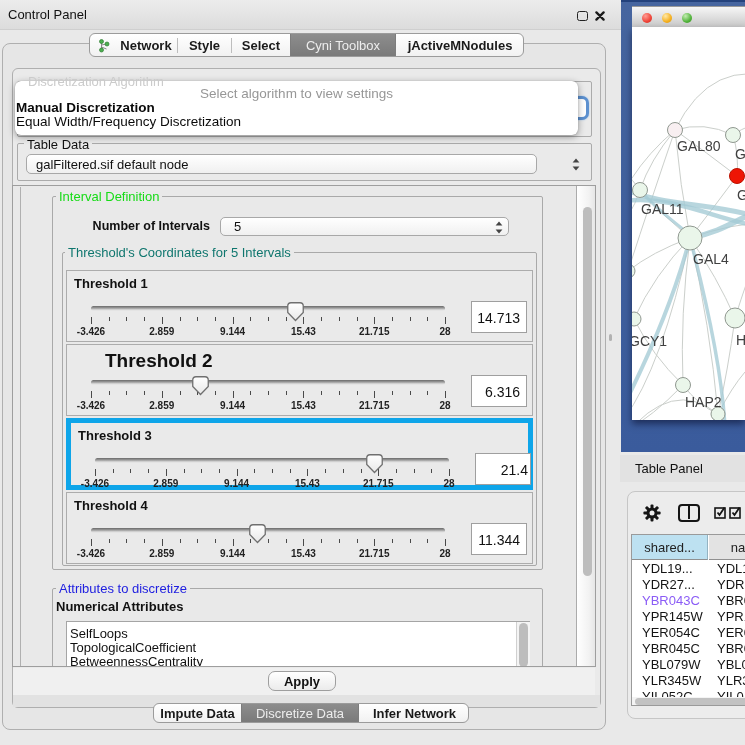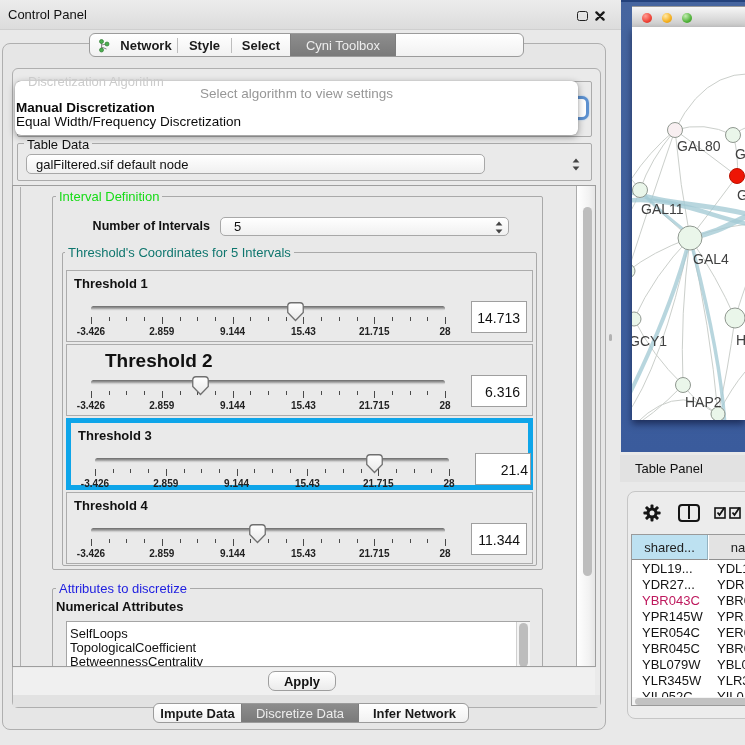--- a/index.html
+++ b/index.html
@@ -30,31 +30,32 @@
     <svg class="abs" style="left:8px;top:5px;" width="13" height="14" viewBox="0 0 13 14">
       <path d="M3.5,3 L3.5,11 M3.5,6 L8.5,5 M3.5,8 L8.5,10" stroke="#8a8a8a" stroke-width="1"></path>
       <circle cx="3.5" cy="2.5" r="2" fill="#4caf50" stroke="#2e7d32" stroke-width="0.7"></circle>
       <circle cx="9" cy="5" r="2" fill="#4caf50" stroke="#2e7d32" stroke-width="0.7"></circle>
       <circle cx="3.5" cy="11" r="2" fill="#4caf50" stroke="#2e7d32" stroke-width="0.7"></circle>
     </svg>
     <div class="abs" style="left:24px;top:0;width:64px;height:23px;line-height:23px;text-align:center;font-size:13px;font-weight:bold;color:#1a1a1a;">Network</div>
     <div class="abs" style="left:88px;top:0;width:53px;height:23px;line-height:23px;text-align:center;font-size:13px;font-weight:bold;color:#1a1a1a;">Style</div>
     <div class="abs" style="left:142px;top:0;width:58px;height:23px;line-height:23px;text-align:center;font-size:13px;font-weight:bold;color:#1a1a1a;">Select</div>
     <div class="abs" style="left:201px;top:0;width:104px;height:23px;line-height:23px;text-align:center;font-size:13px;color:#ededed;">Cyni Toolbox</div>
+    <div class="abs" style="left:306px;top:0;width:128px;height:23px;line-height:23px;text-align:center;font-size:13px;font-weight:bold;color:#1a1a1a;">jActiveMNodules</div>
   </div>
 
   <div class="abs" style="left:12px;top:68px;width:589px;height:640px;background:#eaeaea;border:1px solid #afafaf;border-radius:6px;"></div>
 
   <div class="abs" style="left:17px;top:81px;width:575px;height:56px;border:1px solid #ababab;border-radius:2px;"></div>
 
   <div class="abs" style="left:570px;top:96px;width:19px;height:24px;border:3.5px solid #5c90cf;border-radius:7px;background:#fff;box-shadow:0 0 2px #9cc1e8;"></div>
 
   <div class="abs" style="left:17px;top:143px;width:575px;height:38px;border:1px solid #ababab;border-radius:2px;"></div>
   <div class="abs" style="left:24px;top:137px;font-size:13px;color:#111;background:#eaeaea;padding:0 3px;">Table Data</div>
-  <div class="abs" style="left:26px;top:154px;width:459px;height:20px;background:linear-gradient(#ffffff,#f0f0f0);border:1px solid #a8a8a8;border-radius:5px;">
+  <div class="abs" style="left:26px;top:154px;width:511px;height:20px;background:linear-gradient(#ffffff,#f0f0f0);border:1px solid #a8a8a8;border-radius:5px;">
     <div class="abs" style="left:9px;top:2px;font-size:13px;color:#111;">galFiltered.sif default node</div>
     <svg class="abs" style="left:544px;top:3px;" width="10" height="13" viewBox="0 0 10 13">
       <path d="M5,0.5 L8.4,4.6 L1.6,4.6 Z" fill="#444"></path>
       <path d="M5,12.5 L8.4,8.4 L1.6,8.4 Z" fill="#444"></path>
     </svg>
   </div>
 
   <div class="abs" style="left:12px;top:185px;width:584px;height:482px;border:1px solid #9e9e9e;background:#e9e9e9;overflow:hidden;">
 
     <div class="abs" style="left:7px;top:1px;width:1px;height:479px;background:#b0b0b0;"></div>
@@ -388,21 +389,21 @@
 </svg>
 
 <div class="abs" style="left:631px;top:534px;width:114px;height:172px;border:1px solid #9a9a9a;border-right:none;background:#fff;overflow:hidden;">
   <div class="abs" style="left:0;top:0;width:76px;height:25px;background:#bde1f1;border-right:1px solid #93b3c2;border-bottom:1px solid #909090;text-align:center;line-height:25px;font-size:13px;color:#222;">shared...</div>
   <div class="abs" style="left:77px;top:0;width:76px;height:25px;background:#e3e3e3;border-bottom:1px solid #909090;text-align:center;line-height:25px;font-size:13px;color:#222;">name</div>
   <div id="trows">
       <div class="abs" style="left:10px;top:26px;width:70px;font-size:13px;color:#141414;">YDL19...</div>
       <div class="abs" style="left:85px;top:26px;width:40px;font-size:13px;color:#141414;">YDL1</div>
       <div class="abs" style="left:10px;top:42px;width:70px;font-size:13px;color:#141414;">YDR27...</div>
       <div class="abs" style="left:85px;top:42px;width:40px;font-size:13px;color:#141414;">YDR2</div>
-      <div class="abs" style="left:10px;top:58px;width:70px;font-size:13px;color:#be185d;">YBR043C</div>
+      <div class="abs" style="left:10px;top:58px;width:70px;font-size:13px;color:#8b5cf6;">YBR043C</div>
       <div class="abs" style="left:85px;top:58px;width:40px;font-size:13px;color:#141414;">YBR0</div>
       <div class="abs" style="left:10px;top:74px;width:70px;font-size:13px;color:#141414;">YPR145W</div>
       <div class="abs" style="left:85px;top:74px;width:40px;font-size:13px;color:#141414;">YPR1</div>
       <div class="abs" style="left:10px;top:90px;width:70px;font-size:13px;color:#141414;">YER054C</div>
       <div class="abs" style="left:85px;top:90px;width:40px;font-size:13px;color:#141414;">YER0</div>
       <div class="abs" style="left:10px;top:106px;width:70px;font-size:13px;color:#141414;">YBR045C</div>
       <div class="abs" style="left:85px;top:106px;width:40px;font-size:13px;color:#141414;">YBR0</div>
       <div class="abs" style="left:10px;top:122px;width:70px;font-size:13px;color:#141414;">YBL079W</div>
       <div class="abs" style="left:85px;top:122px;width:40px;font-size:13px;color:#141414;">YBL0</div>
       <div class="abs" style="left:10px;top:138px;width:70px;font-size:13px;color:#141414;">YLR345W</div>

